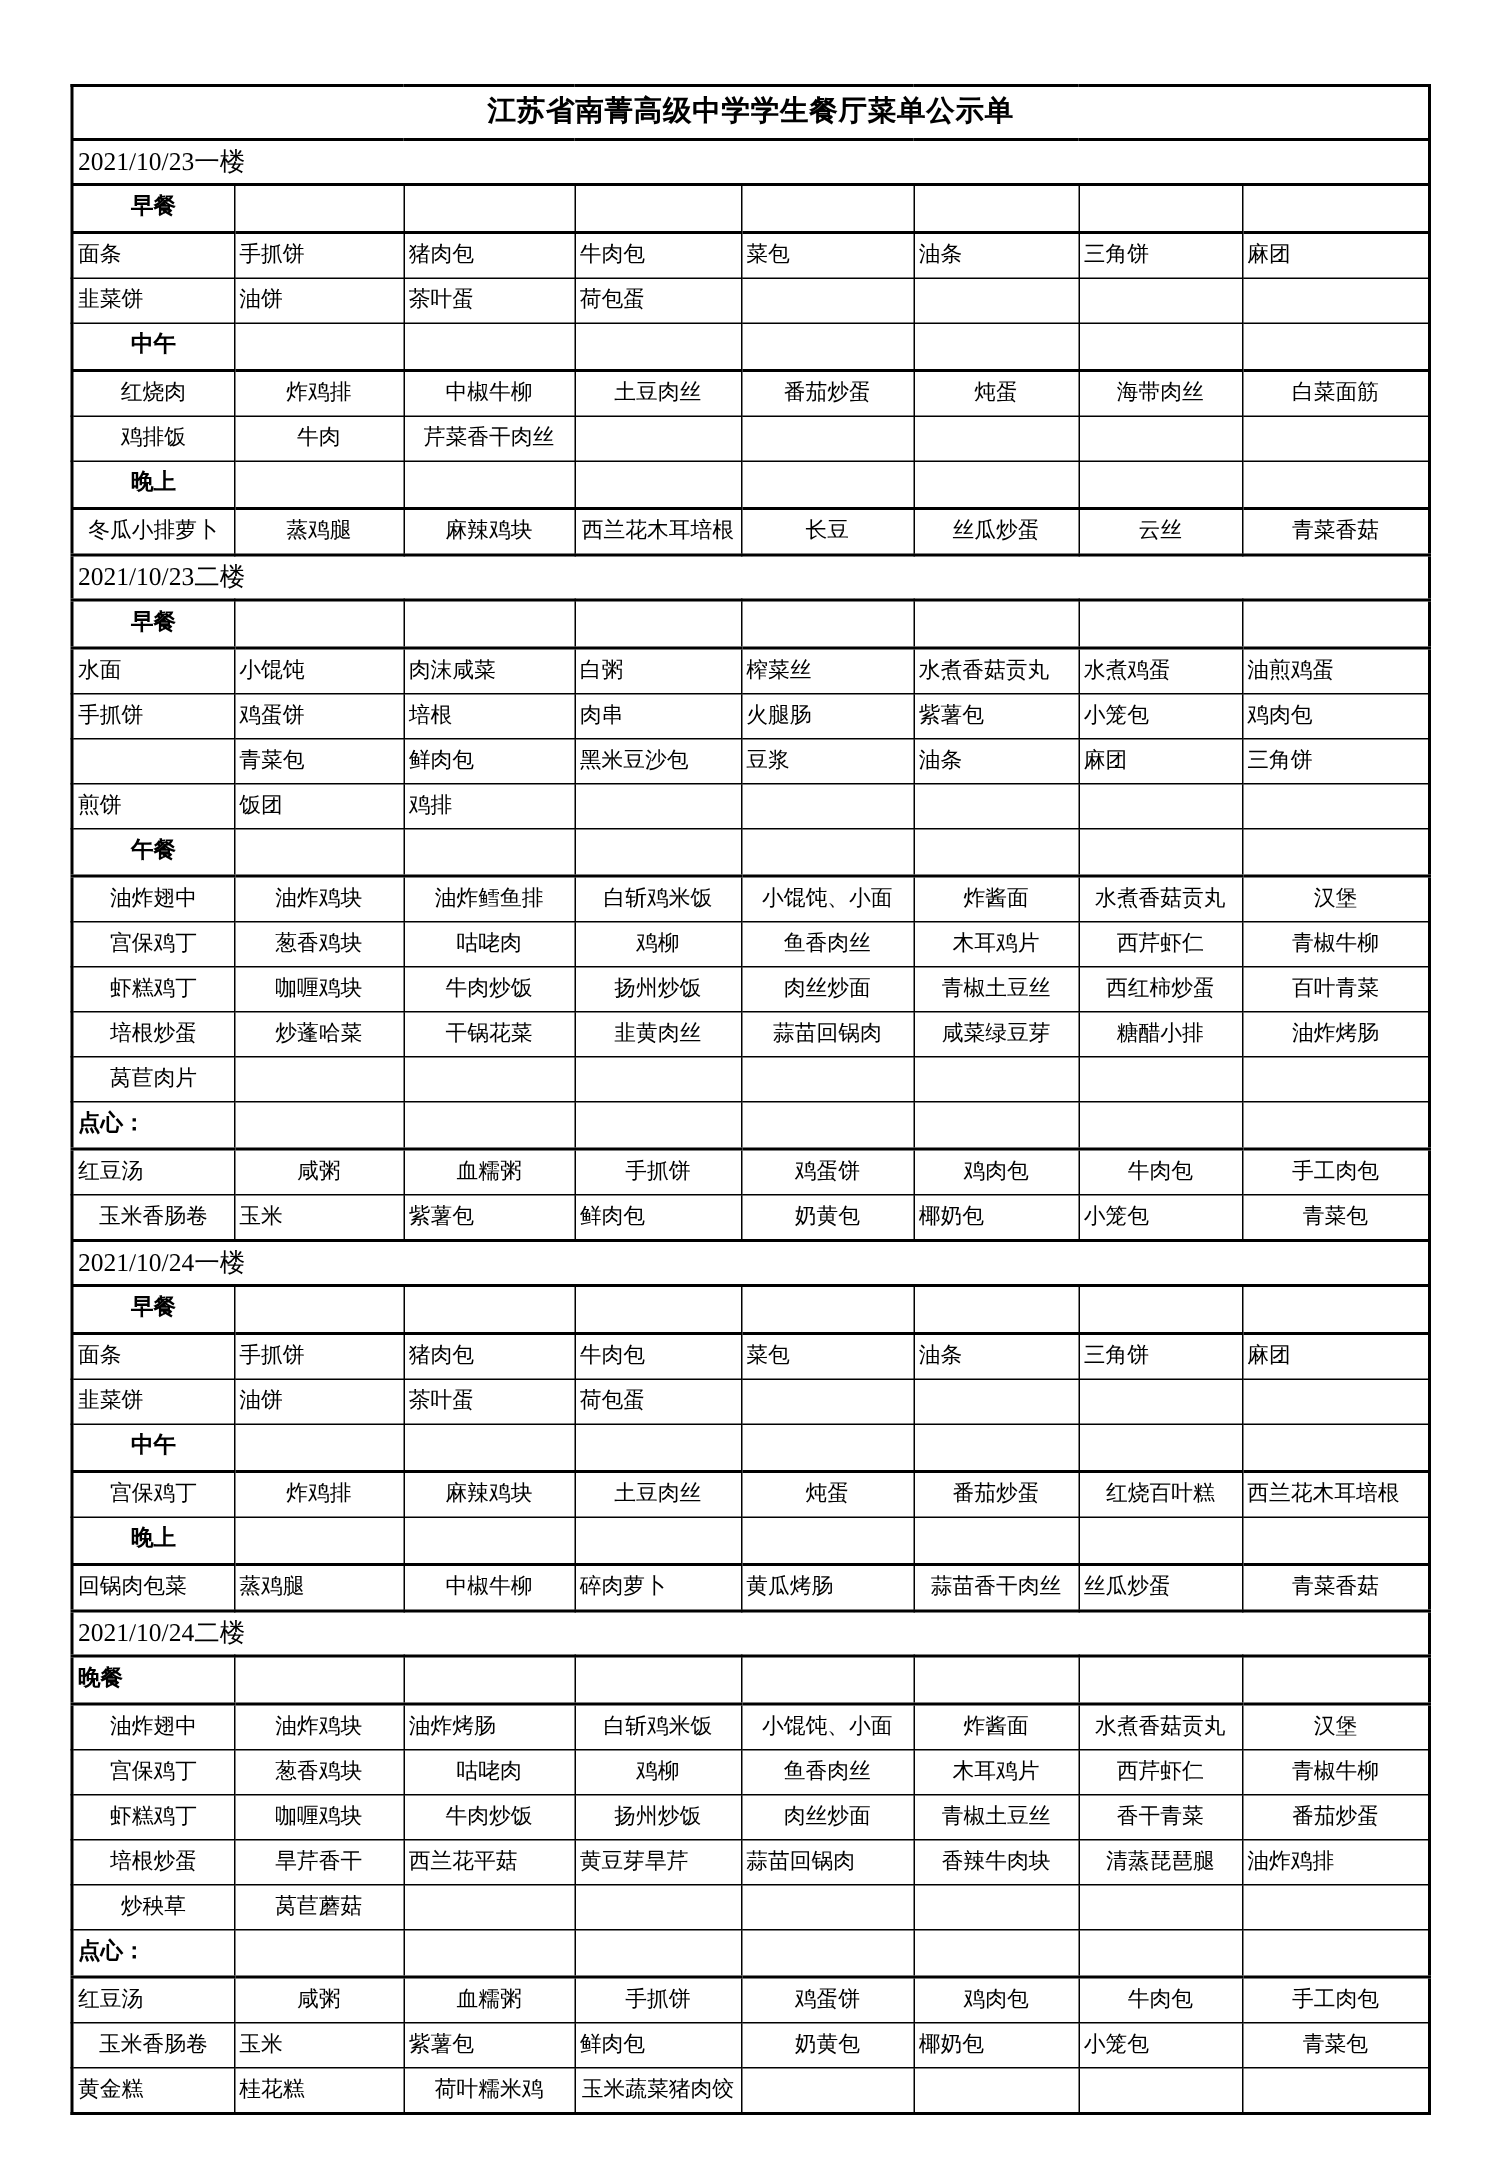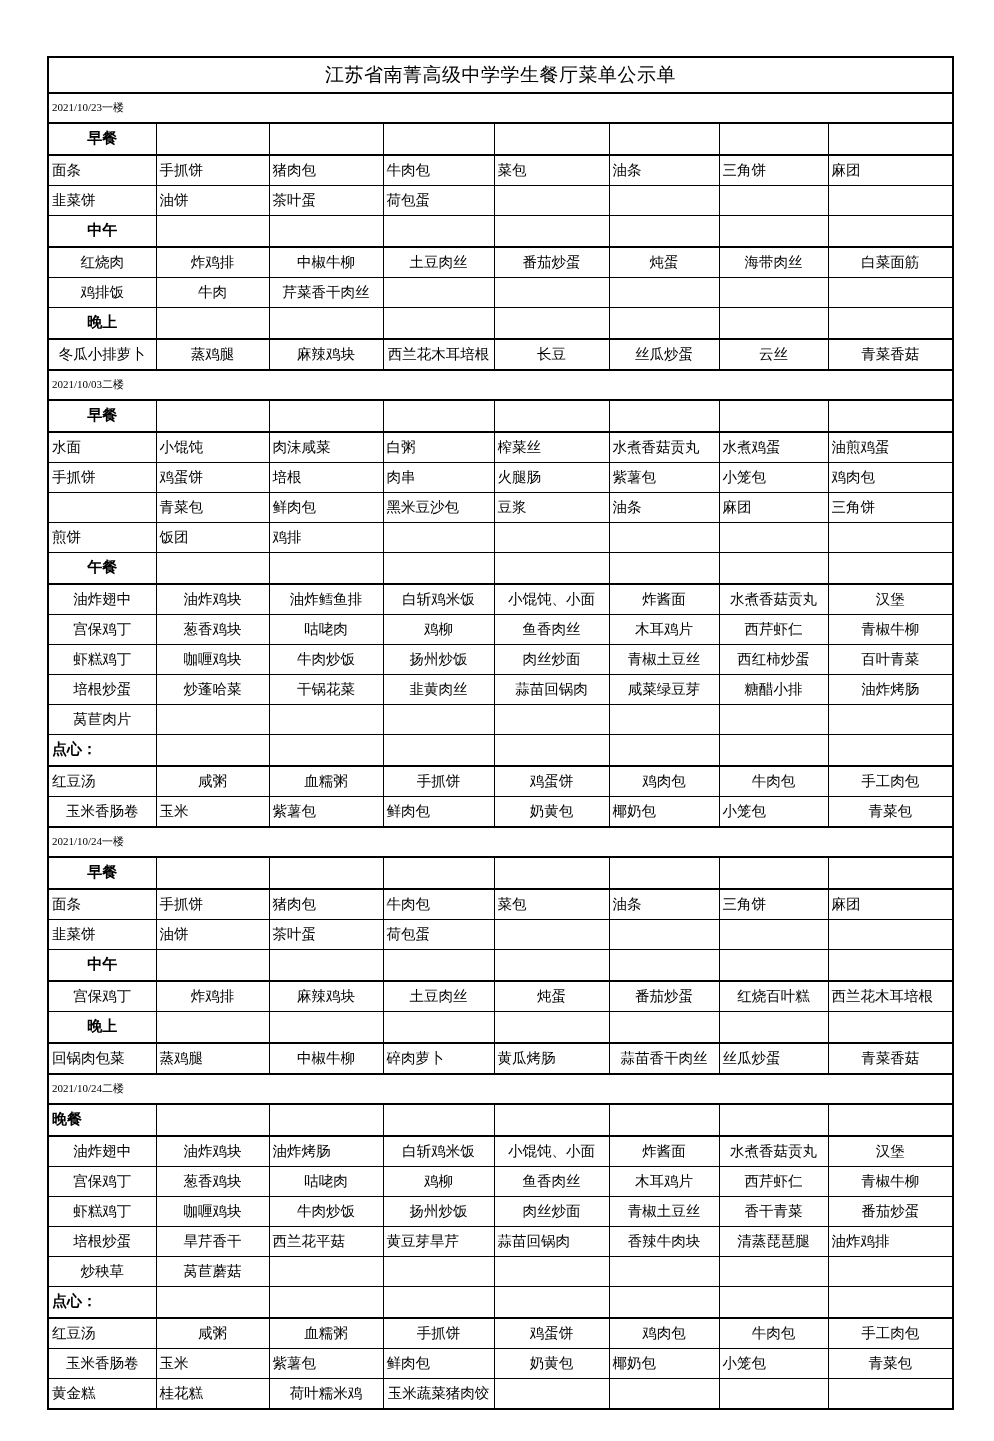--- a/index.html
+++ b/index.html
@@ -49,29 +49,29 @@
   col.c4 { width: 115px; }
   col.c5 { width: 110px; }
   col.c6 { width: 109px; }
   col.c7 { width: 125px; }
 
   
   tr.title-row td {
     height: 34px;
     text-align: center;
     font-size: 19px;
-    font-weight: normal;
+    font-weight: bold;
     letter-spacing: 0.5px;
     border-bottom: 2px solid #000;
   }
 
   tr.date-row td {
     height: 28px;
     text-align: left;
-    font-size: 11px;
+    font-size: 17px;
     border-bottom: 2px solid #000;
     border-top: 2px solid #000;
   }
 
   tr.meal-row td {
     height: 30px;
     border-bottom: 2px solid #000;
   }
   tr.meal-row td.meal-label {
     text-align: center;
@@ -186,21 +186,21 @@
           <td class="ac">冬瓜小排萝卜</td>
           <td class="ac">蒸鸡腿</td>
           <td class="ac">麻辣鸡块</td>
           <td class="ac">西兰花木耳培根</td>
           <td class="ac">长豆</td>
           <td class="ac">丝瓜炒蛋</td>
           <td class="ac">云丝</td>
           <td class="ac">青菜香菇</td>
         </tr>
         <tr class="date-row">
-          <td colspan="8">2021/10/03二楼</td>
+          <td colspan="8">2021/10/23二楼</td>
         </tr>
         <tr class="meal-row">
           <td class="meal-label">早餐</td>
           <td class="empty"></td>
           <td class="empty"></td>
           <td class="empty"></td>
           <td class="empty"></td>
           <td class="empty"></td>
           <td class="empty"></td>
           <td class="empty"></td>

